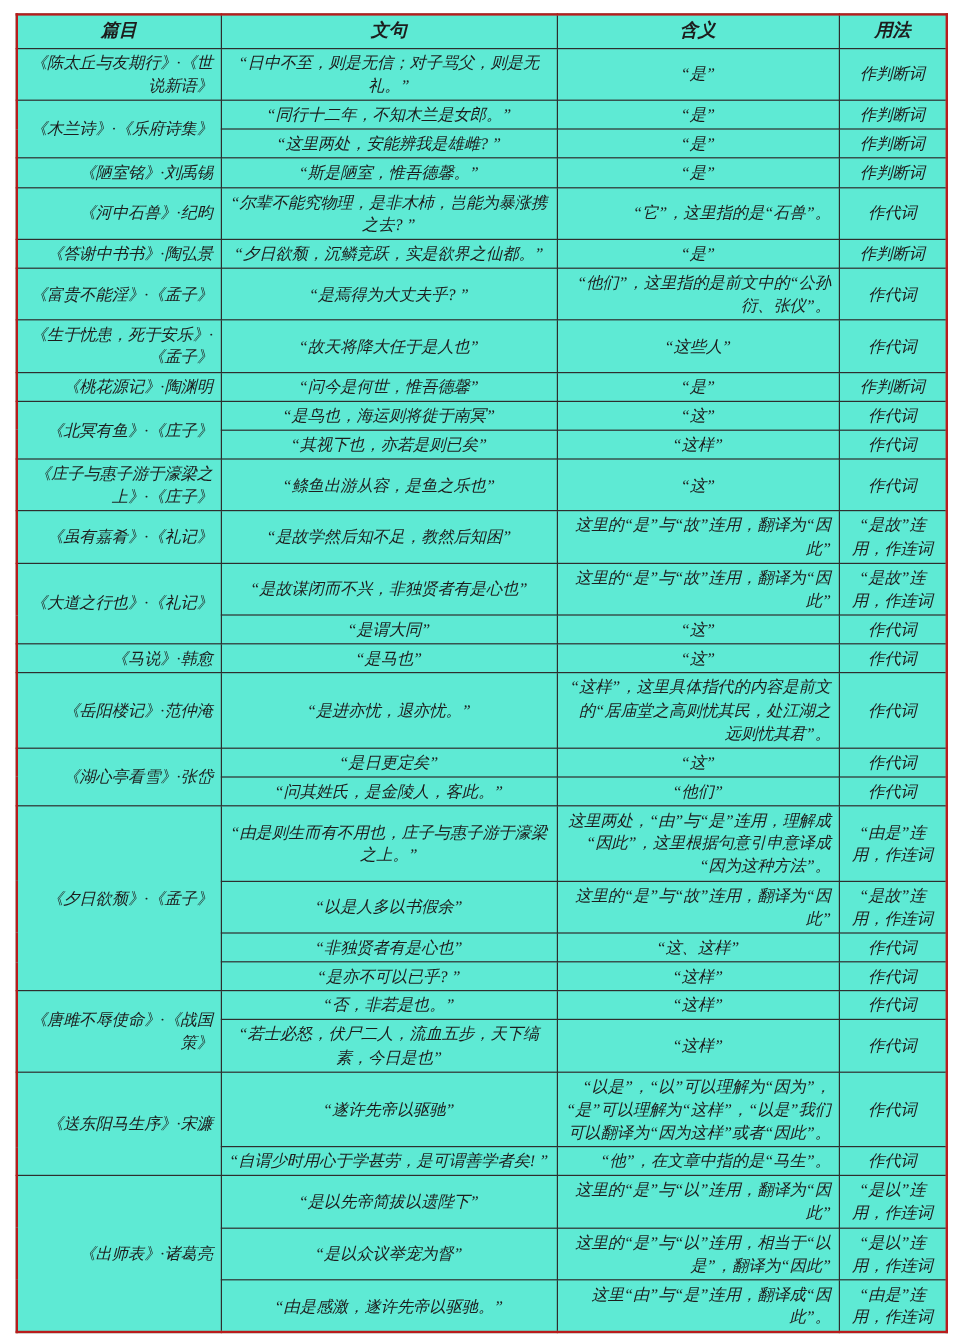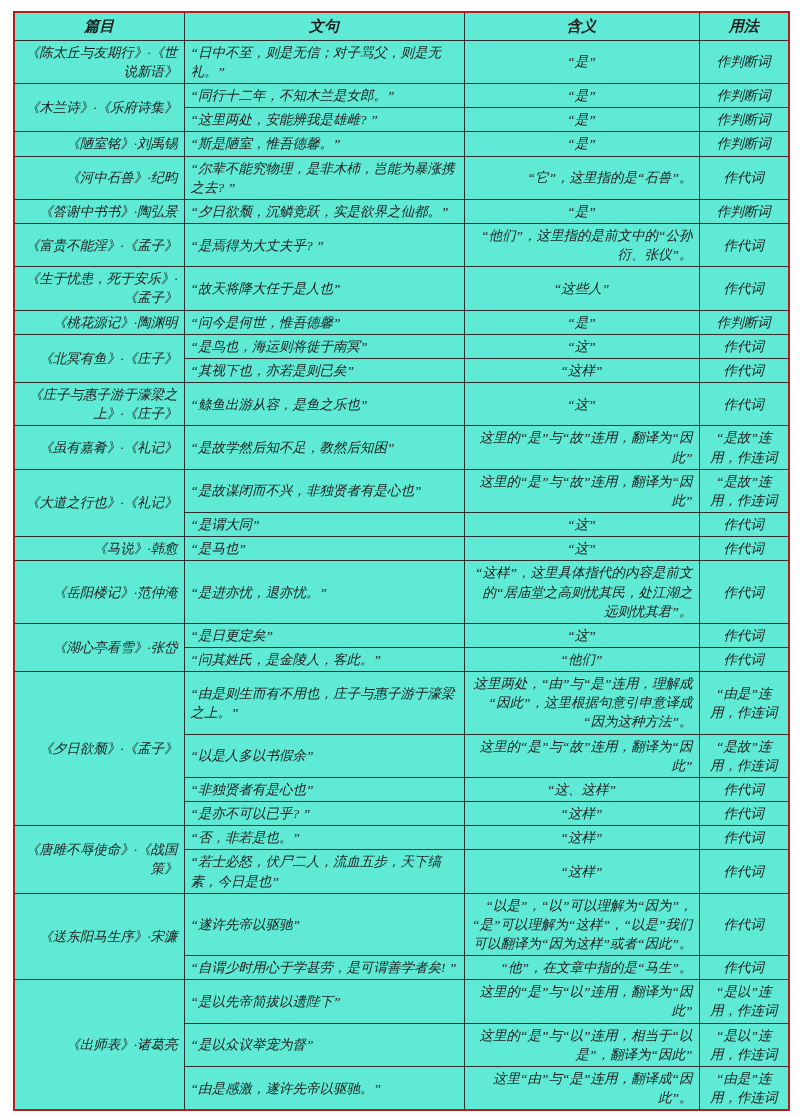--- a/index.html
+++ b/index.html
@@ -37,21 +37,21 @@
     text-align: center;
     line-height: 1.25;
   }
   table.usage-table td {
     font-family: "Liberation Serif", serif;
     font-size: 13.5px;
     line-height: 1.42;
     padding: 2px 6px;
   }
   td.title-cell   { text-align: right; padding: 2px 4px; margin-left: 35px; }
-  td.sentence-cell{ text-align: left; }
+  td.sentence-cell{ text-align: center; }
   td.meaning-cell { text-align: center; }
   td.meaning-cell.left { text-align: right; }
   td.usage-cell   { text-align: center; padding: 2px 4px; }
 </style>
 </head>
 <body>
 
 <div class="page">
   <table class="usage-table">
     <colgroup>

